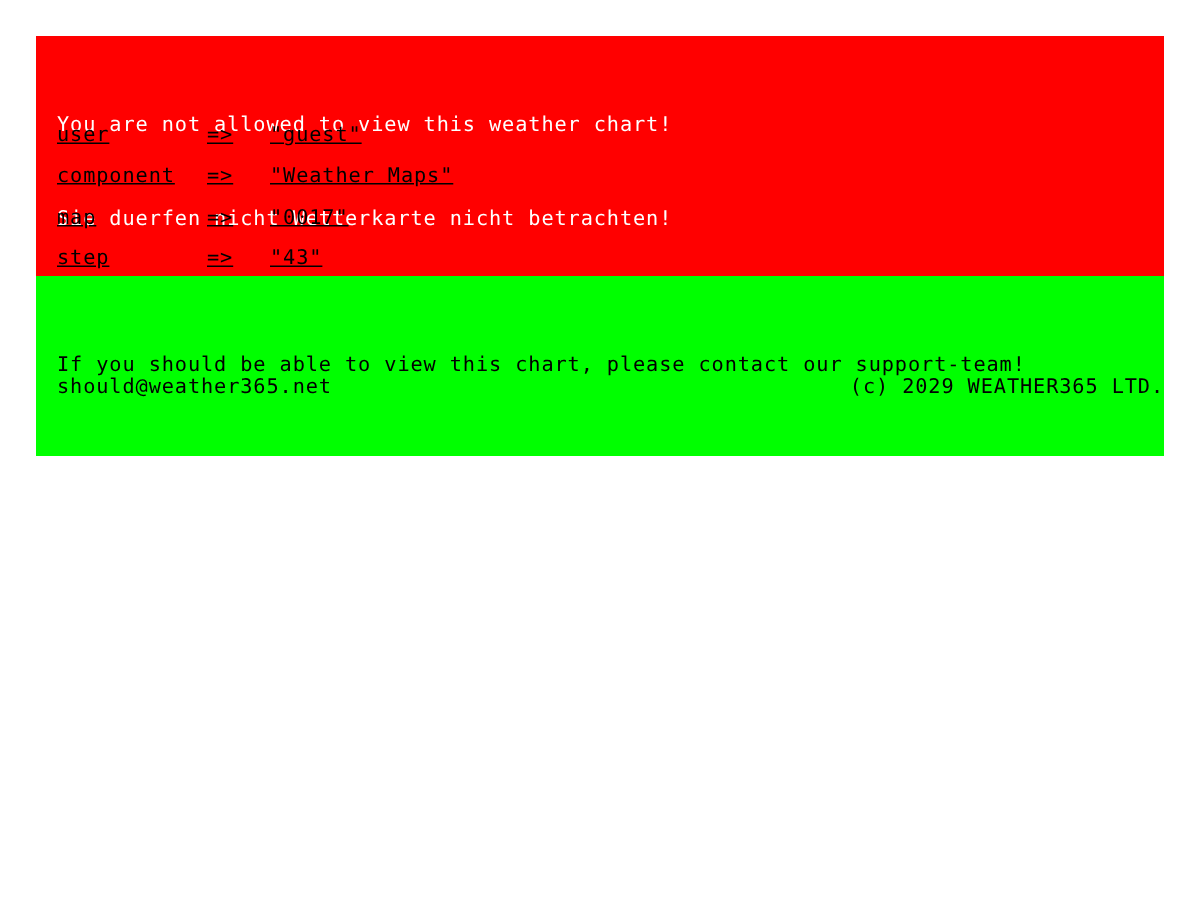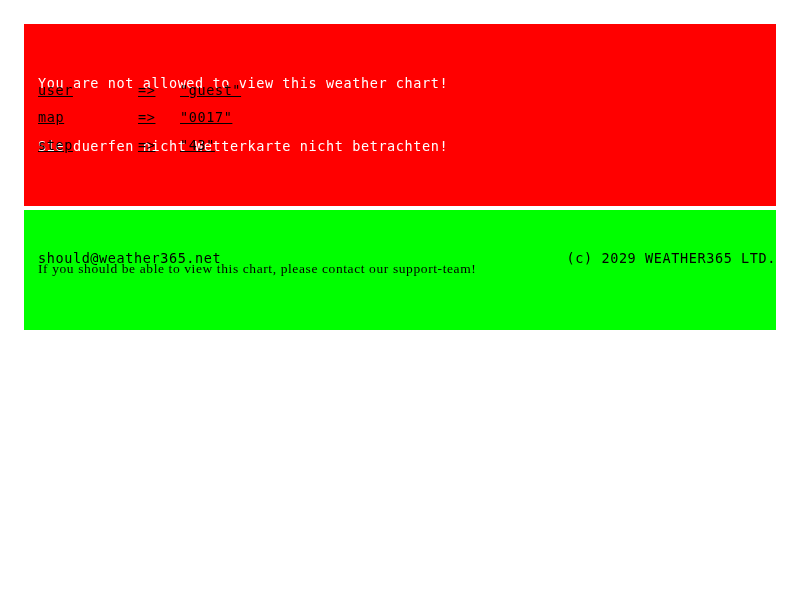--- a/index.html
+++ b/index.html
@@ -28,24 +28,23 @@
     padding: 7px 14px 8px 14px;
     line-height: 1.55;
     white-space: pre;
   }
   .banner-error {
     top: 24px;
     background: #ff0000;
     color: #ffffff;
   }
   .banner-ok {
-    top: 210px;
+    top: 184px;
     background: #00ff00;
     color: #000000;
-    font-family: Liberation Serif, serif;
   }
   .banner-line {
     display: block;
     letter-spacing: 0.6px;
   }
   .details {
     position: absolute;
     left: 38px;
     top: 80px;
     border-collapse: collapse;
@@ -87,20 +86,25 @@
   </div>
 
   <table class="details">
     <tbody>
       <tr>
         <td class="col-key">user</td>
         <td class="col-arrow">=&gt;</td>
         <td class="col-val">"guest"</td>
       </tr>
       <tr>
+        <td class="col-key">component</td>
+        <td class="col-arrow">=&gt;</td>
+        <td class="col-val">"Weather Maps"</td>
+      </tr>
+      <tr>
         <td class="col-key">map</td>
         <td class="col-arrow">=&gt;</td>
         <td class="col-val">"0017"</td>
       </tr>
       <tr>
         <td class="col-key">step</td>
         <td class="col-arrow">=&gt;</td>
         <td class="col-val">"43"</td>
       </tr>
     </tbody>

